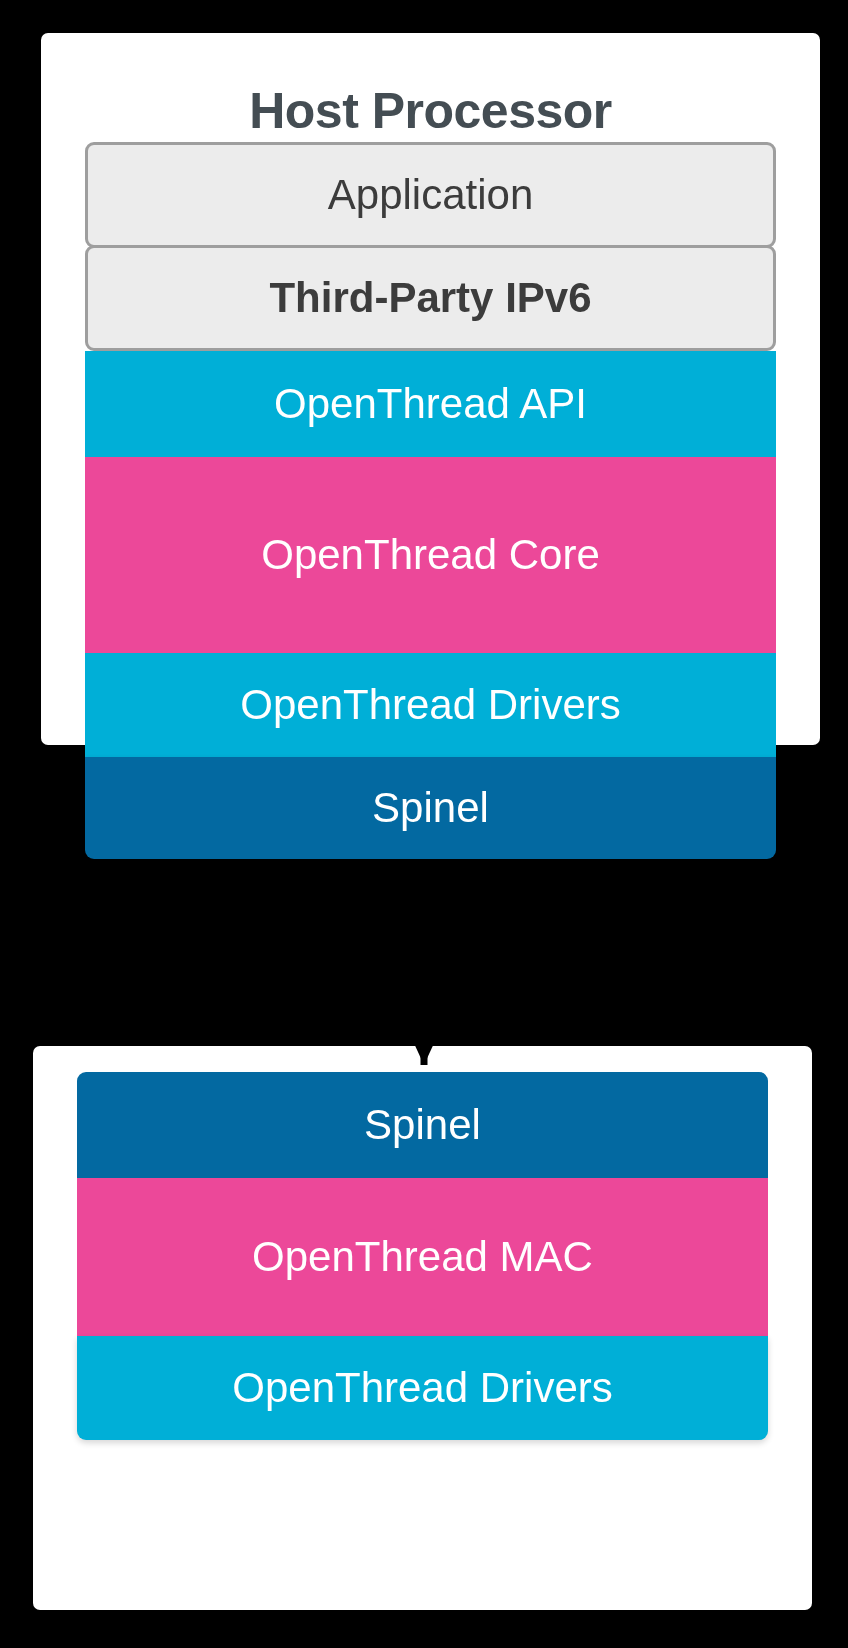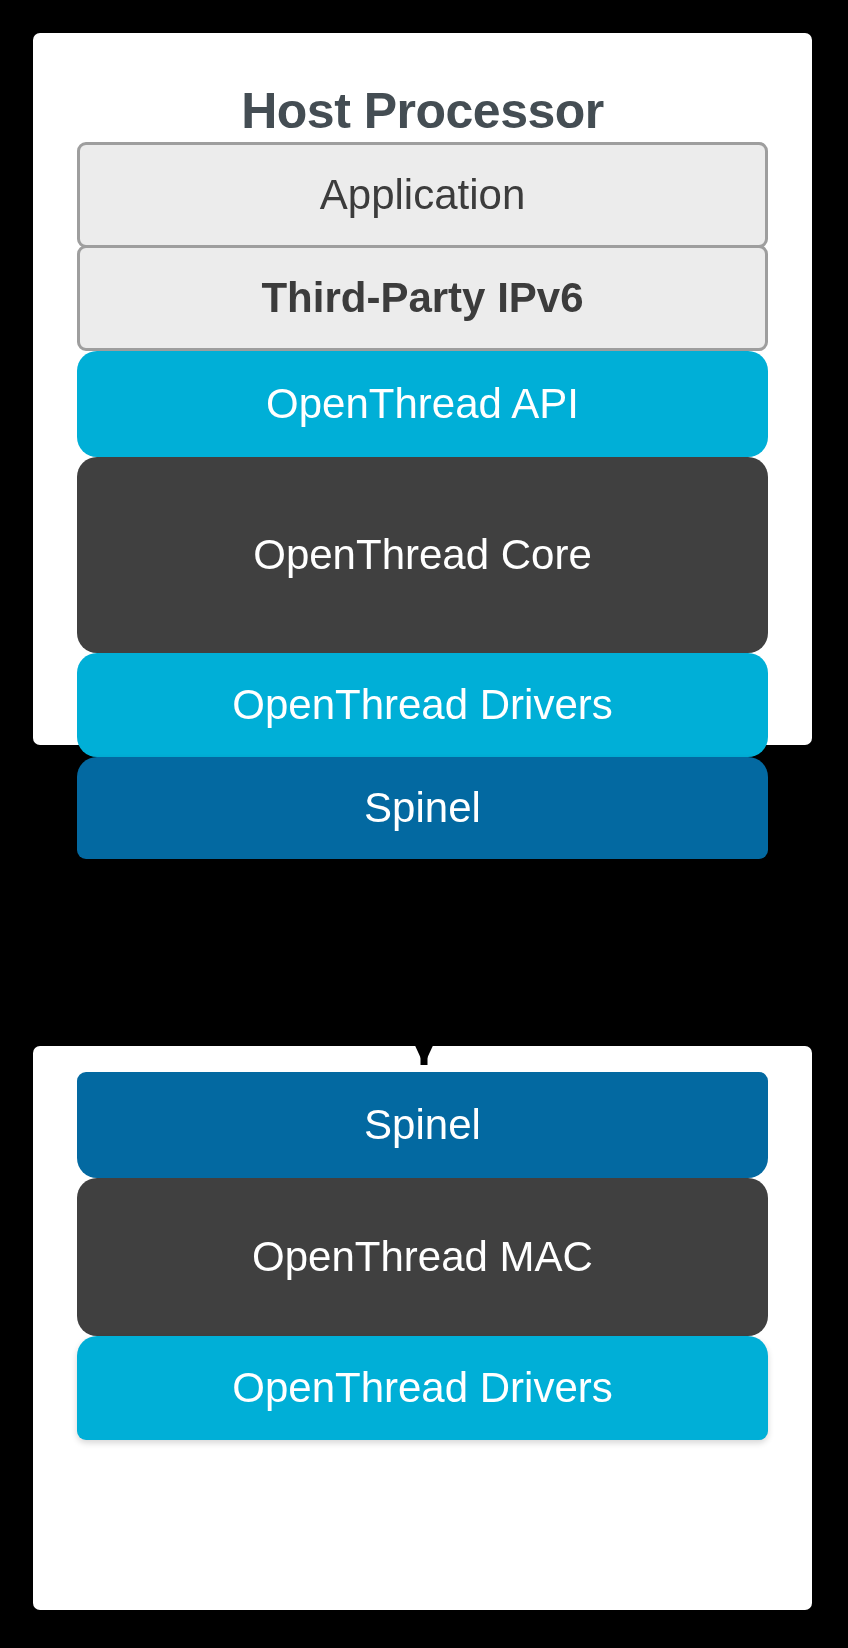--- a/index.html
+++ b/index.html
@@ -26,20 +26,21 @@
     position: absolute;
     left: 33px;
     width: 779px;
     background: #ffffff;
     border-radius: 7px;
     box-sizing: border-box;
   }
   #panel-host {
     top: 33px;
     height: 712px;
+    margin-left: 8px;
   }
   #panel-soc {
     top: 1046px;
     height: 564px;
   }
 
   
   .panel-title {
     position: absolute;
     left: 0;
@@ -81,24 +82,24 @@
   
   .layer.plain {
     background: #ececec;
     border: 3px solid #9e9e9e;
     border-radius: 9px;
     color: #3c3c3c;
   }
   .layer.plain + .layer.plain { margin-top: -3px; font-weight: bold; }
 
   
-  .layer.filled { color: #ffffff; border-radius: 20px; }
+  .layer.filled { color: #ffffff; }
 
   .layer.cyan   { background: #00afd7; }
-  .layer.blue   { background: #404040; }
+  .layer.blue   { background: #ec4899; }
   .layer.red    { background: #0369a1; }
 
   
   .layer.round-top {
     border-top-left-radius: 9px;
     border-top-right-radius: 9px;
   }
   .layer.round-bottom {
     border-bottom-left-radius: 9px;
     border-bottom-right-radius: 9px;

